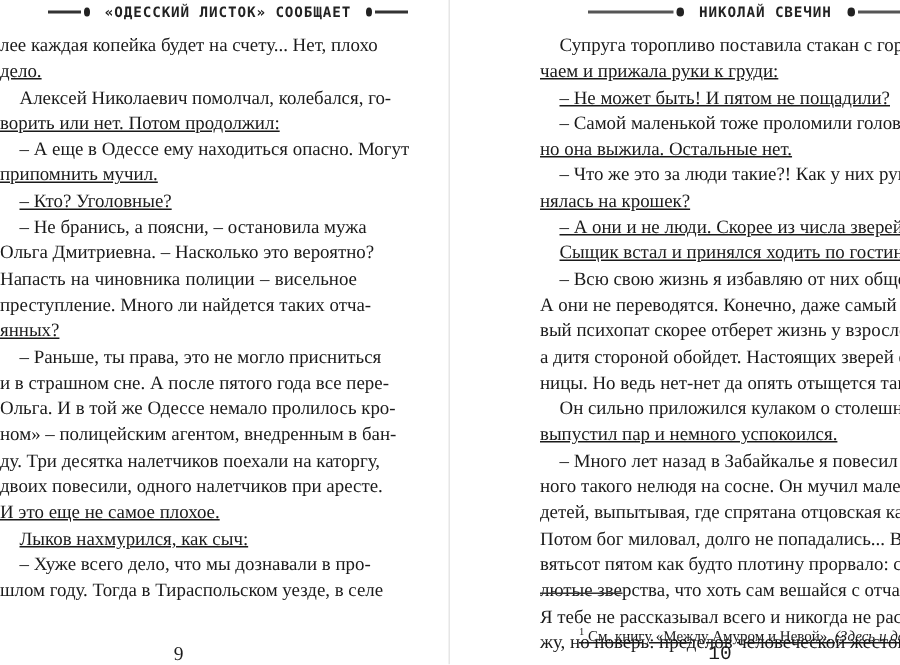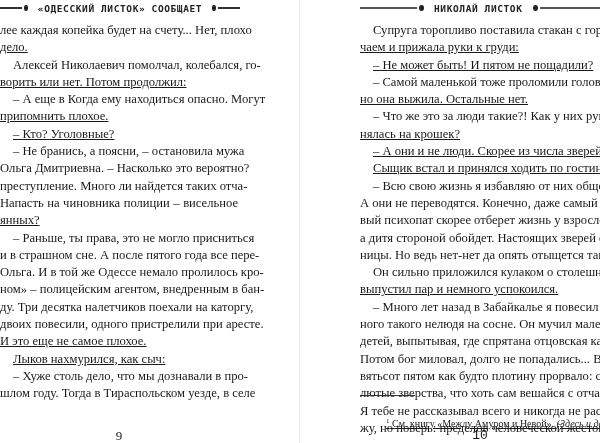--- a/index.html
+++ b/index.html
@@ -2,21 +2,21 @@
 <html><head>
 <meta charset="utf-8">
 <style>
   html, body { margin:0; padding:0; }
   body { width:600px; height:443px; background:#fff; position:relative; overflow:hidden;
          font-family:"Liberation Serif","DejaVu Serif",serif; color:#1a1a1a; }
   .page { position:absolute; top:0; height:443px; overflow:hidden; }
   #left { left:0; width:299px; }
   #right { left:300px; width:300px; }
   .gutter { position:absolute; left:299px; top:0; width:1px; height:443px; background:#e6e6e6; }
-  .header { position:absolute; top:0; height:14px; display:flex; align-items:center; }
+  .header { position:absolute; top:0; height:14px; display:flex; align-items:center;margin-left:32px; }
   .hline { height:1.5px; background:#333; }
   .hdot { width:6px; height:6px; border-radius:50%; background:#222; margin:0 2px; }
   .htext { font-family:"DejaVu Sans Mono","Liberation Mono",monospace; font-weight:bold;
            font-size:9.5px; letter-spacing:0.6px; margin:0 8px; white-space:nowrap; color:#222; }
   .text { position:absolute; font-size:12.6px; line-height:17.3px; }
   .text p { margin:0; text-align:justify; text-align-last:justify; white-space:nowrap; }
   .text p.last { text-align-last:left;text-decoration:underline; }
   .text p.ind { text-indent:13px; }
   .pnum { position:absolute; top:428px; font-size:13px; width:40px; text-align:center; }
   .fnrule { position:absolute; left:360px; top:395px; width:55px; height:1px; background:#333; }
@@ -34,49 +34,49 @@
     <div class="hdot"></div>
     <span class="htext">«ОДЕССКИЙ ЛИСТОК» СООБЩАЕТ</span>
     <div class="hdot"></div>
     <div class="hline" style="width:36px;"></div>
   </div>
   <div class="text" id="left-text" style="left:0;top:22px;width:238px;">
       <p>лее каждая копейка будет на счету... Нет, плохо</p>
       <p class="last">дело.</p>
       <p class="ind">Алексей Николаевич помолчал, колебался, го-</p>
       <p class="last">ворить или нет. Потом продолжил:</p>
-      <p class="ind">– А еще в Когда ему находиться опасно. Могут</p>
-      <p class="last">припомнить плохое.</p>
+      <p class="ind">– А еще в Одессе ему находиться опасно. Могут</p>
+      <p class="last">припомнить мучил.</p>
       <p class="ind last">– Кто? Уголовные?</p>
       <p class="ind">– Не бранись, а поясни, – остановила мужа</p>
       <p>Ольга Дмитриевна. – Насколько это вероятно?</p>
+      <p>Напасть на чиновника полиции – висельное</p>
       <p>преступление. Много ли найдется таких отча-</p>
-      <p>Напасть на чиновника полиции – висельное</p>
       <p class="last">янных?</p>
       <p class="ind">– Раньше, ты права, это не могло присниться</p>
       <p>и в страшном сне. А после пятого года все пере-</p>
       <p>Ольга. И в той же Одессе немало пролилось кро-</p>
       <p>ном» – полицейским агентом, внедренным в бан-</p>
       <p>ду. Три десятка налетчиков поехали на каторгу,</p>
-      <p>двоих повесили, одного пристрелили при аресте.</p>
+      <p>двоих повесили, одного налетчиков при аресте.</p>
       <p class="last">И это еще не самое плохое.</p>
       <p class="ind last">Лыков нахмурился, как сыч:</p>
-      <p class="ind">– Хуже столь дело, что мы дознавали в про-</p>
+      <p class="ind">– Хуже всего дело, что мы дознавали в про-</p>
       <p>шлом году. Тогда в Тираспольском уезде, в селе</p>
     </div>
   <div class="pnum" style="left:99px;">9</div>
 </div>
 
 <div class="gutter"></div>
 
 <div class="page" id="right">
   <div class="header" style="left:60px;width:240px;top:1px;">
     <div class="hline" style="width:66px;background:#555;"></div>
     <div class="hdot"></div>
-    <span class="htext">НИКОЛАЙ ЛИСТОК</span>
+    <span class="htext">НИКОЛАЙ СВЕЧИН</span>
     <div class="hdot"></div>
     <div class="hline" style="width:70px;background:#555;"></div>
   </div>
   <div class="text" id="right-text" style="left:60px;top:22px;width:240px;">
       <p class="ind">Супруга торопливо поставила стакан с горячим</p>
       <p class="last">чаем и прижала руки к груди:</p>
       <p class="ind last">– Не может быть! И пятом не пощадили?</p>
       <p class="ind">– Самой маленькой тоже проломили голову,</p>
       <p class="last">но она выжила. Остальные нет.</p>
       <p class="ind">– Что же это за люди такие?! Как у них рука под-</p>

